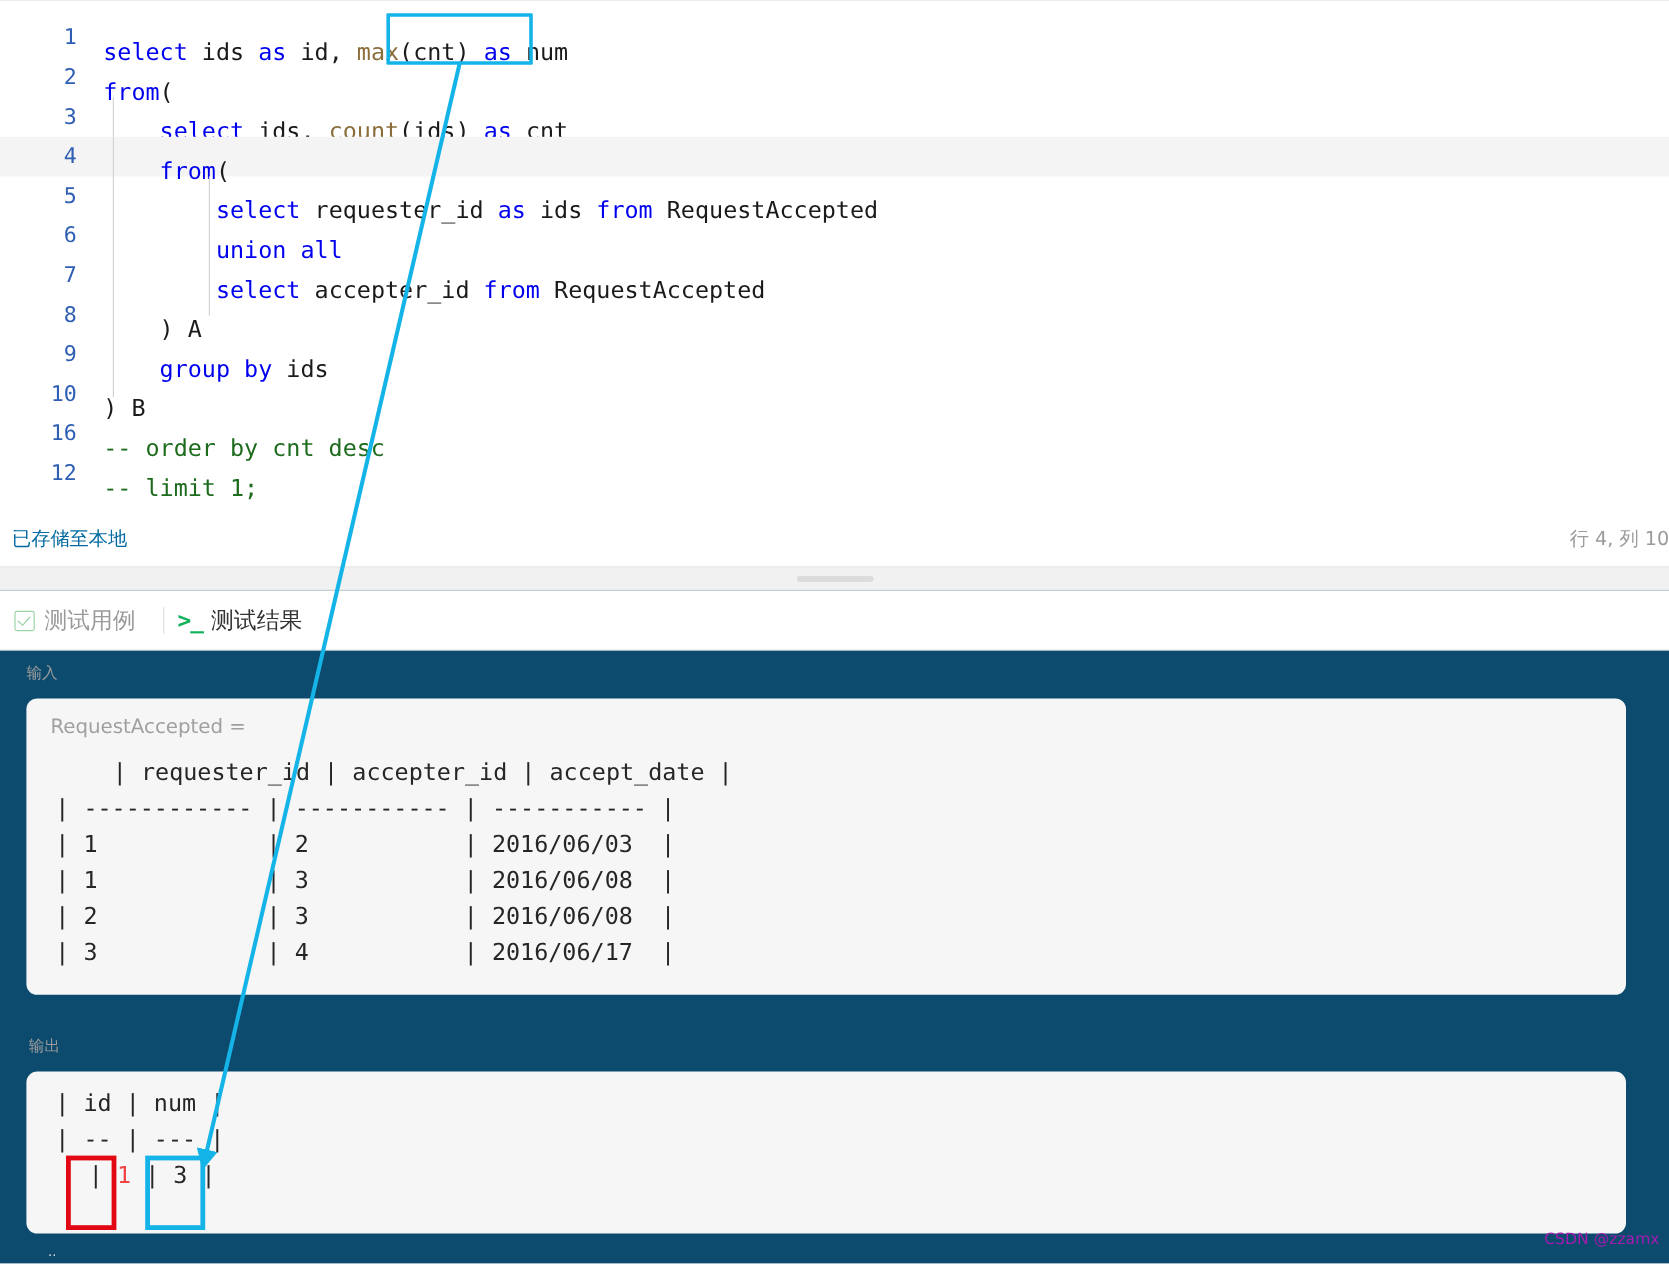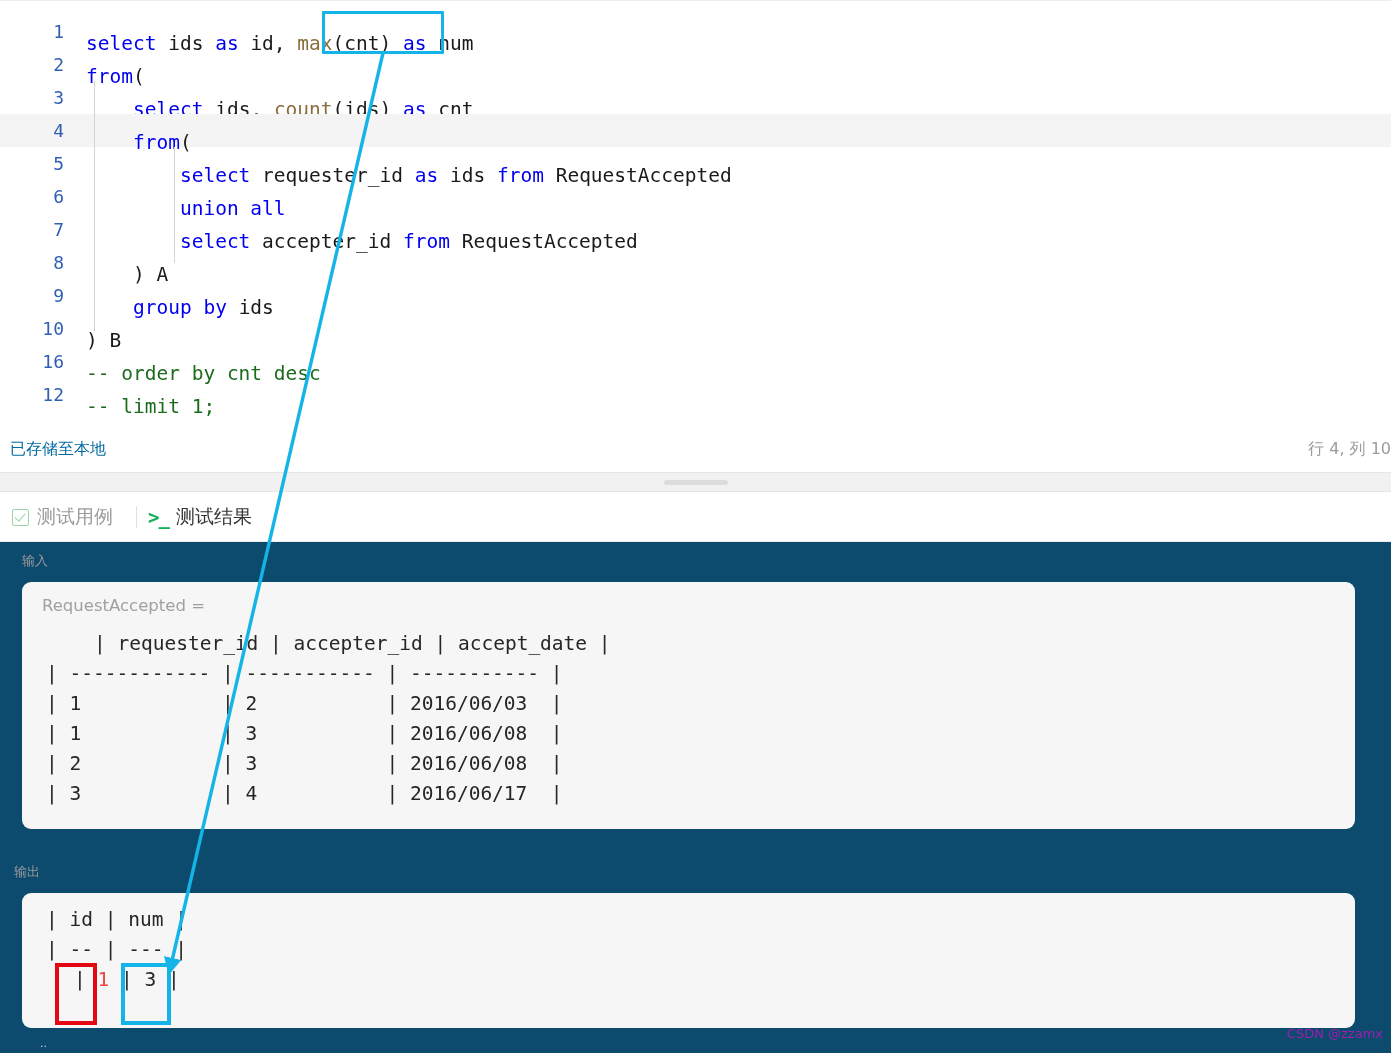--- a/index.html
+++ b/index.html
@@ -227,21 +227,21 @@
       <div id="input-rows" style="position:absolute; left:24px; top:47px;">
           <div class="mono-row" style="left: 0px; top: 0px; margin-left: 48px;">| requester_id | accepter_id | accept_date |</div>
           <div class="mono-row" style="left: 0px; top: 30px;">| ------------ | ----------- | ----------- |</div>
           <div class="mono-row" style="left: 0px; top: 60px;">| 1            | 2           | 2016/06/03  |</div>
           <div class="mono-row" style="left: 0px; top: 90px;">| 1            | 3           | 2016/06/08  |</div>
           <div class="mono-row" style="left: 0px; top: 120px;">| 2            | 3           | 2016/06/08  |</div>
           <div class="mono-row" style="left: 0px; top: 150px;">| 3            | 4           | 2016/06/17  |</div>
         </div>
     </div>
 
-    <span class="section-label" style="left:14px; top:371px;">输出</span>
+    <span class="section-label" style="left:24px; top:371px;">输出</span>
 
     <div class="panel-box" style="left:22px; top:401px; width:1333px; height:135px;">
       <div id="output-rows" style="position:absolute; left:24px; top:12px;">
           <div class="mono-row" style="left: 0px; top: 0px;">| id | num |</div>
           <div class="mono-row" style="left: 0px; top: 30px;">| -- | --- |</div>
         </div>
 
       <div class="mono-row" style="left:24px; top:72px;margin-left:28px;"><span>| </span><span class="red-text">1</span><span> | </span><span>3</span><span> |</span></div>
     </div>
 

